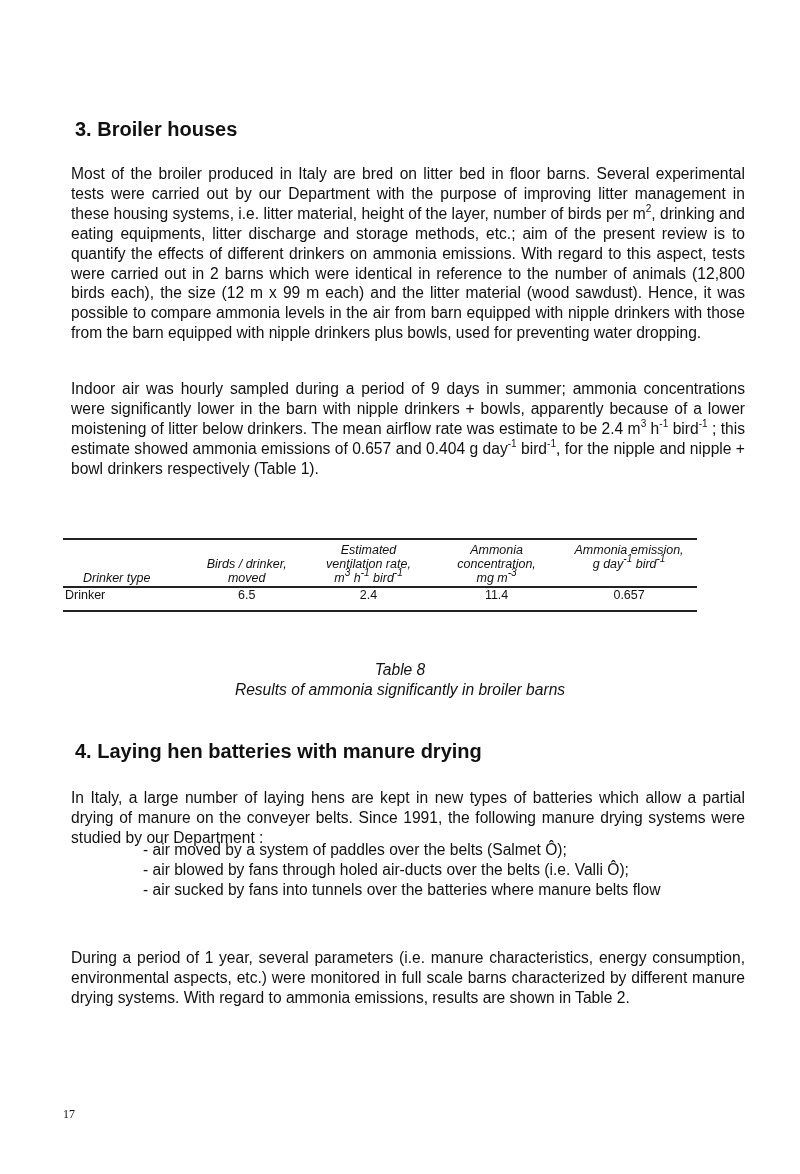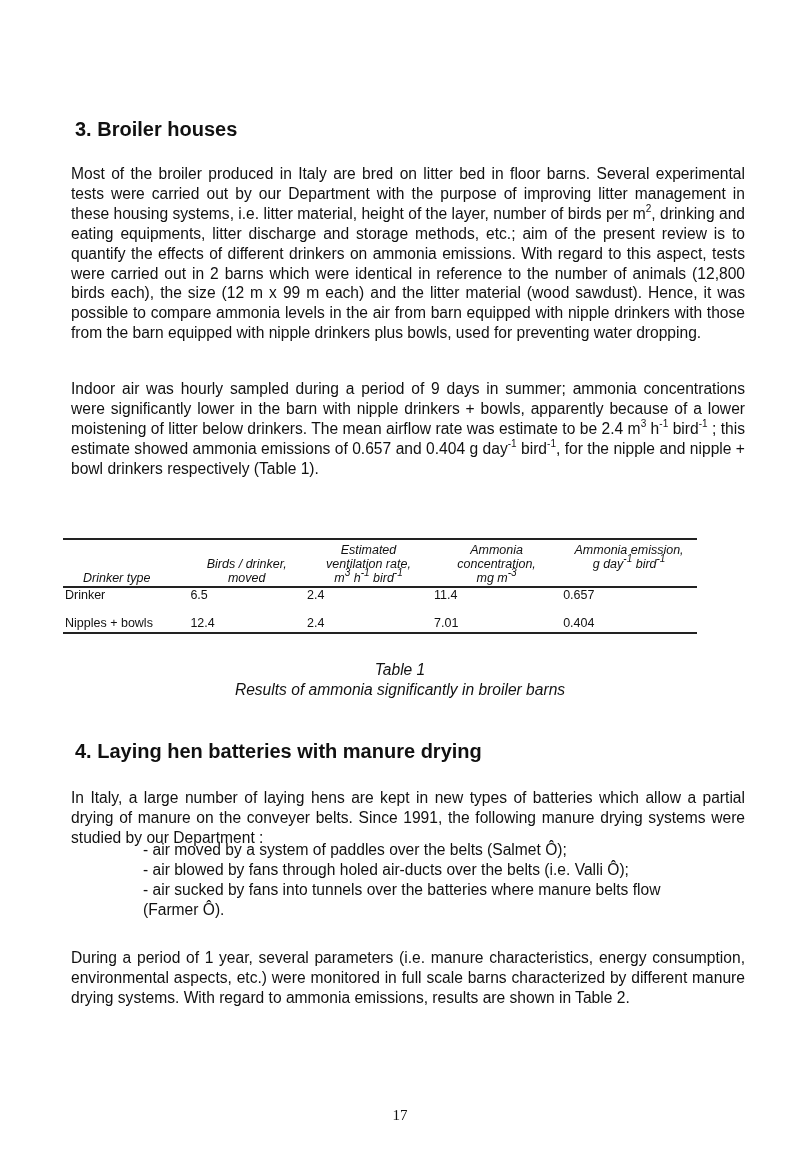--- a/index.html
+++ b/index.html
@@ -24,28 +24,28 @@
     position: absolute; left: 0; top: 538px; width: 634px; border-collapse: collapse;
     font-size: 12.5px;
   }
   table.t thead tr.h th {
     font-style: italic; font-weight: normal; text-align: center; vertical-align: bottom;
     line-height: 14px; padding: 3px 2px 1px 2px;
   }
   table.t thead { border-top: 2px solid #222; }
   table.t tbody { border-top: 2px solid #222; }
   table.t tbody tr:last-child { border-bottom: 2px solid #222; }
-  table.t td { text-align: left; padding: 0 2px; }
+  table.t td { text-align: center; padding: 0 2px; }
   table.t td.first { text-align: left; }
   table.t tbody tr.r1 td { height: 22px; vertical-align: top; }
   table.t tbody tr.r2 td { height: 20px; vertical-align: bottom; padding-bottom: 2px; }
   .caption { position: absolute; left: 0; width: 674px; text-align: center; font-style: italic; font-size: 15.6px; line-height: 20px; }
   .pagenum {
-    position: absolute; left: 0; width: 674px; top: 1107px; text-align: center;
-    font-family: "Liberation Serif", serif; font-size: 15px;
+    position: absolute; left: 0; width: 674px; top: 1107px; 
+    font-family: "Liberation Serif", serif; font-size: 12px;
   }
 </style>
 </head>
 <body>
 
 <div class="page">
 
   <h2 style="top:118px">3. Broiler houses</h2>
 
   <p class="para" style="top:156px"><span>Most of the broiler produced in Italy are bred on litter bed in floor barns. Several experimental tests were carried out by our Department with the purpose of improving litter management in these housing systems, i.e. litter material, height of the layer, number of birds per m</span><sup>2</sup><span>, drinking and eating equipments, litter discharge and storage methods, etc.; aim of the present review is to quantify the effects of different drinkers on ammonia emissions. With regard to this aspect, tests were carried out in 2 barns which were identical in reference to the number of animals (12,800 birds each), the size (12 m x 99 m each) and the litter material (wood sawdust). Hence, it was possible to compare ammonia levels in the air from barn equipped with nipple drinkers with those from the barn equipped with nipple drinkers plus bowls, used for preventing water dropping.</span></p>
@@ -63,40 +63,32 @@
       </tr>
     </thead>
     <tbody>
       <tr class="r1">
         <td class="first">Drinker</td>
         <td>6.5</td>
         <td>2.4</td>
         <td>11.4</td>
         <td>0.657</td>
       </tr>
-      <tr class="r2">
-        <td class="first">Nipples + bowls</td>
-        <td>12.4</td>
-        <td>2.4</td>
-        <td>7.01</td>
-        <td>0.404</td>
-      </tr>
     </tbody>
   </table>
 
-  <div class="caption" style="top:660px">Table 1</div>
+  <div class="caption" style="top:660px">Table 8</div>
   <div class="caption" style="top:680px">Results of ammonia significantly in broiler barns</div>
 
   <h2 style="top:740px">4. Laying hen batteries with manure drying</h2>
 
   <p class="para" style="top:780px">In Italy, a large number of laying hens are kept in new types of batteries which allow a partial drying of manure on the conveyer belts. Since 1991, the following manure drying systems were studied by our Department :</p>
 
   <div class="list" style="top:840px">
     <div class="li">- air moved by a system of paddles over the belts (Salmet Ô);</div>
     <div class="li">- air blowed by fans through holed air-ducts over the belts (i.e. Valli Ô);</div>
     <div class="li">- air sucked by fans into tunnels over the batteries where manure belts flow</div>
-    <div class="li cont">(Farmer Ô).</div>
   </div>
 
   <p class="para" style="top:940px">During a period of 1 year, several parameters (i.e. manure characteristics, energy consumption, environmental aspects, etc.) were monitored in full scale barns characterized by different manure drying systems. With regard to ammonia emissions, results are shown in Table 2.</p>
 
   <div class="pagenum">17</div>
 </div>
 
 </body></html>

